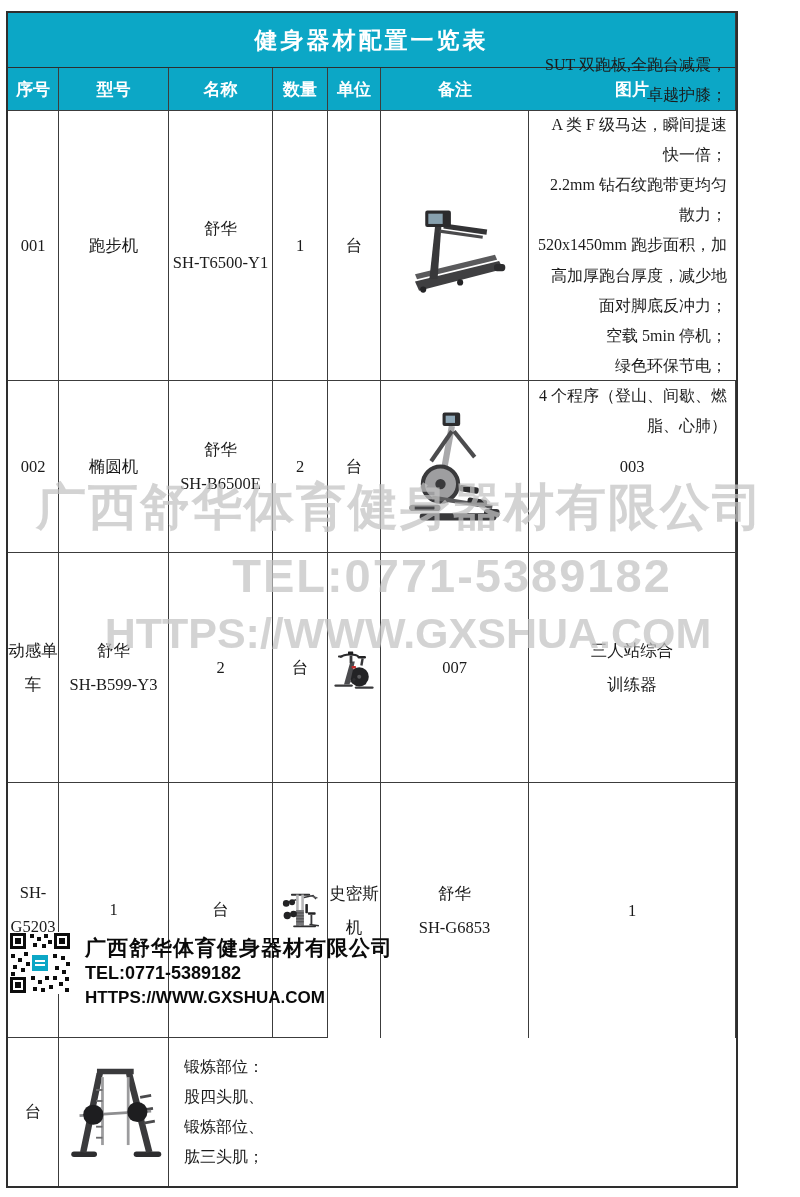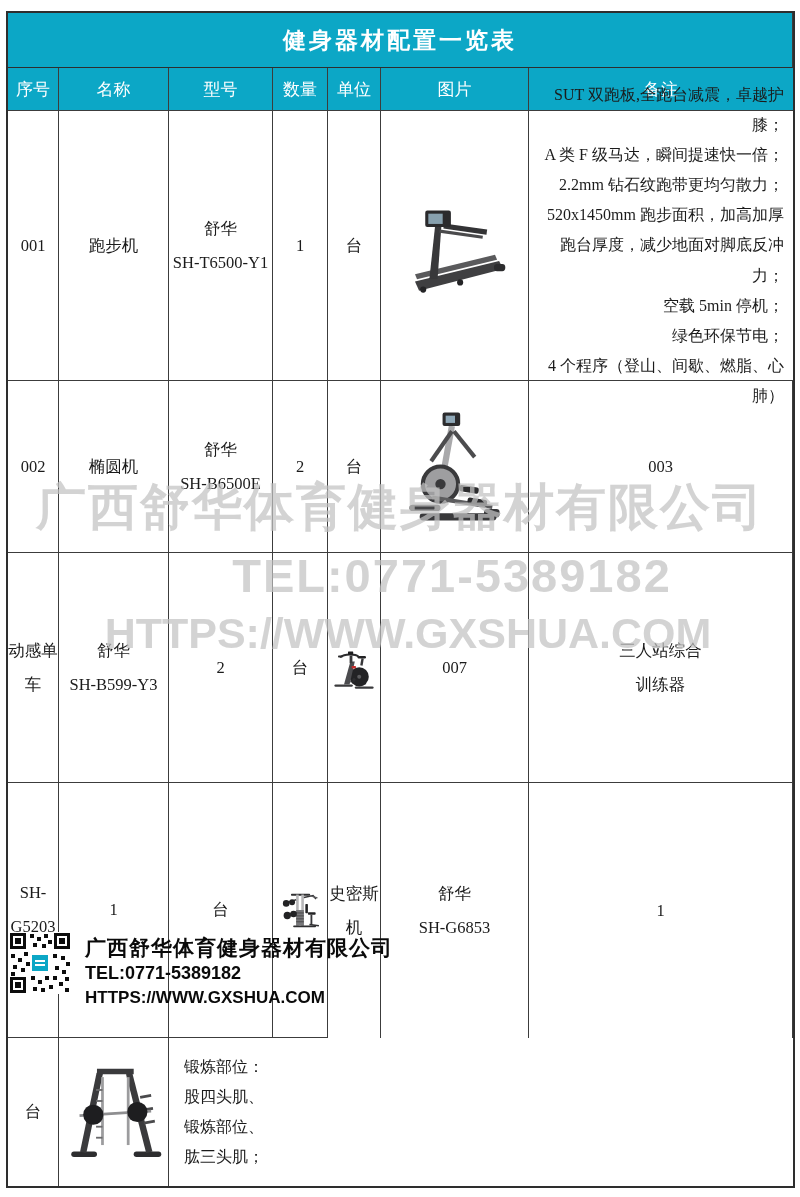--- a/index.html
+++ b/index.html
@@ -4,40 +4,40 @@
 <style>
   * { margin:0; padding:0; box-sizing:border-box; }
   html,body { background:#ffffff; }
   #page {
     position:relative; width:800px; height:1197px; background:#ffffff;
     font-family:"Liberation Serif","DejaVu Serif",serif; color:#1b1b1b;
     overflow:hidden;
   }
   
   #sheet {
-    position:absolute; left:6px; top:11px; width:789px; height:1177px;
+    position:absolute; left:6px; top:11px; width:732px; height:1177px;
     border:2px solid #2e2e2e; background:#ffffff;
     display:grid;
     grid-template-columns:51px 110px 104px 55px 53px 148px 1fr;
     grid-template-rows:55px 43px 270px 172px 230px 255px 148px;
   }
   .cell { border-right:1px solid #3c3c3c; border-bottom:1px solid #3c3c3c;
           display:flex; align-items:center; justify-content:center;
           font-size:16.5px; text-align:center; position:relative; }
   .rr0 { border-right:none; }
   .br0 { border-bottom:none; }
   .title-cell {
     grid-column:1 / -1; background:#0ca7c6; color:#ffffff;
     font-family:"Liberation Sans","DejaVu Sans",sans-serif;
     font-size:23px; font-weight:bold; letter-spacing:3px;
     border-bottom:1px solid #2e2e2e;
   }
   .head { background:#0ca7c6; color:#ffffff;
     font-family:"Liberation Sans","DejaVu Sans",sans-serif;
-    font-size:17px; font-weight:normal; }
+    font-size:17px; font-weight:bold; }
   .pre { white-space:pre-line; line-height:2.05; }
   .remarks { justify-content:flex-start; text-align:right; padding:6px 9px;
     white-space:pre-line; line-height:1.88; font-size:16px; }
   .remarks.tight { line-height:1.67; }
   .imgcell { padding:4px; }
   .imgcell svg { display:block; }
   
   .wm { position:absolute; left:0; width:100%; text-align:center;
     font-family:"Liberation Sans","DejaVu Sans",sans-serif; font-weight:bold;
     color:#c3c3c3; opacity:.72; pointer-events:none; z-index:5; white-space:nowrap; }
@@ -56,26 +56,26 @@
 </head>
 <body>
 
 <div id="page">
 
   <div id="sheet">
 
     <div class="cell title-cell">健身器材配置一览表</div>
 
     <div class="cell head">序号</div>
+    <div class="cell head">型号</div>
     <div class="cell head">名称</div>
-    <div class="cell head">型号</div>
     <div class="cell head">数量</div>
     <div class="cell head">单位</div>
+    <div class="cell head rr0">备注</div>
     <div class="cell head">图片</div>
-    <div class="cell head rr0">备注</div>
 
     <div class="cell">001</div>
     <div class="cell pre">跑步机</div>
     <div class="cell pre">舒华
 SH-T6500-Y1</div>
     <div class="cell">1</div>
     <div class="cell">台</div>
     <div class="cell imgcell">
       <svg width="118" height="118" viewBox="0 0 110 115">
         <polygon points="16,92 98,72 102,80 20,101" fill="#3f3f41"></polygon>

